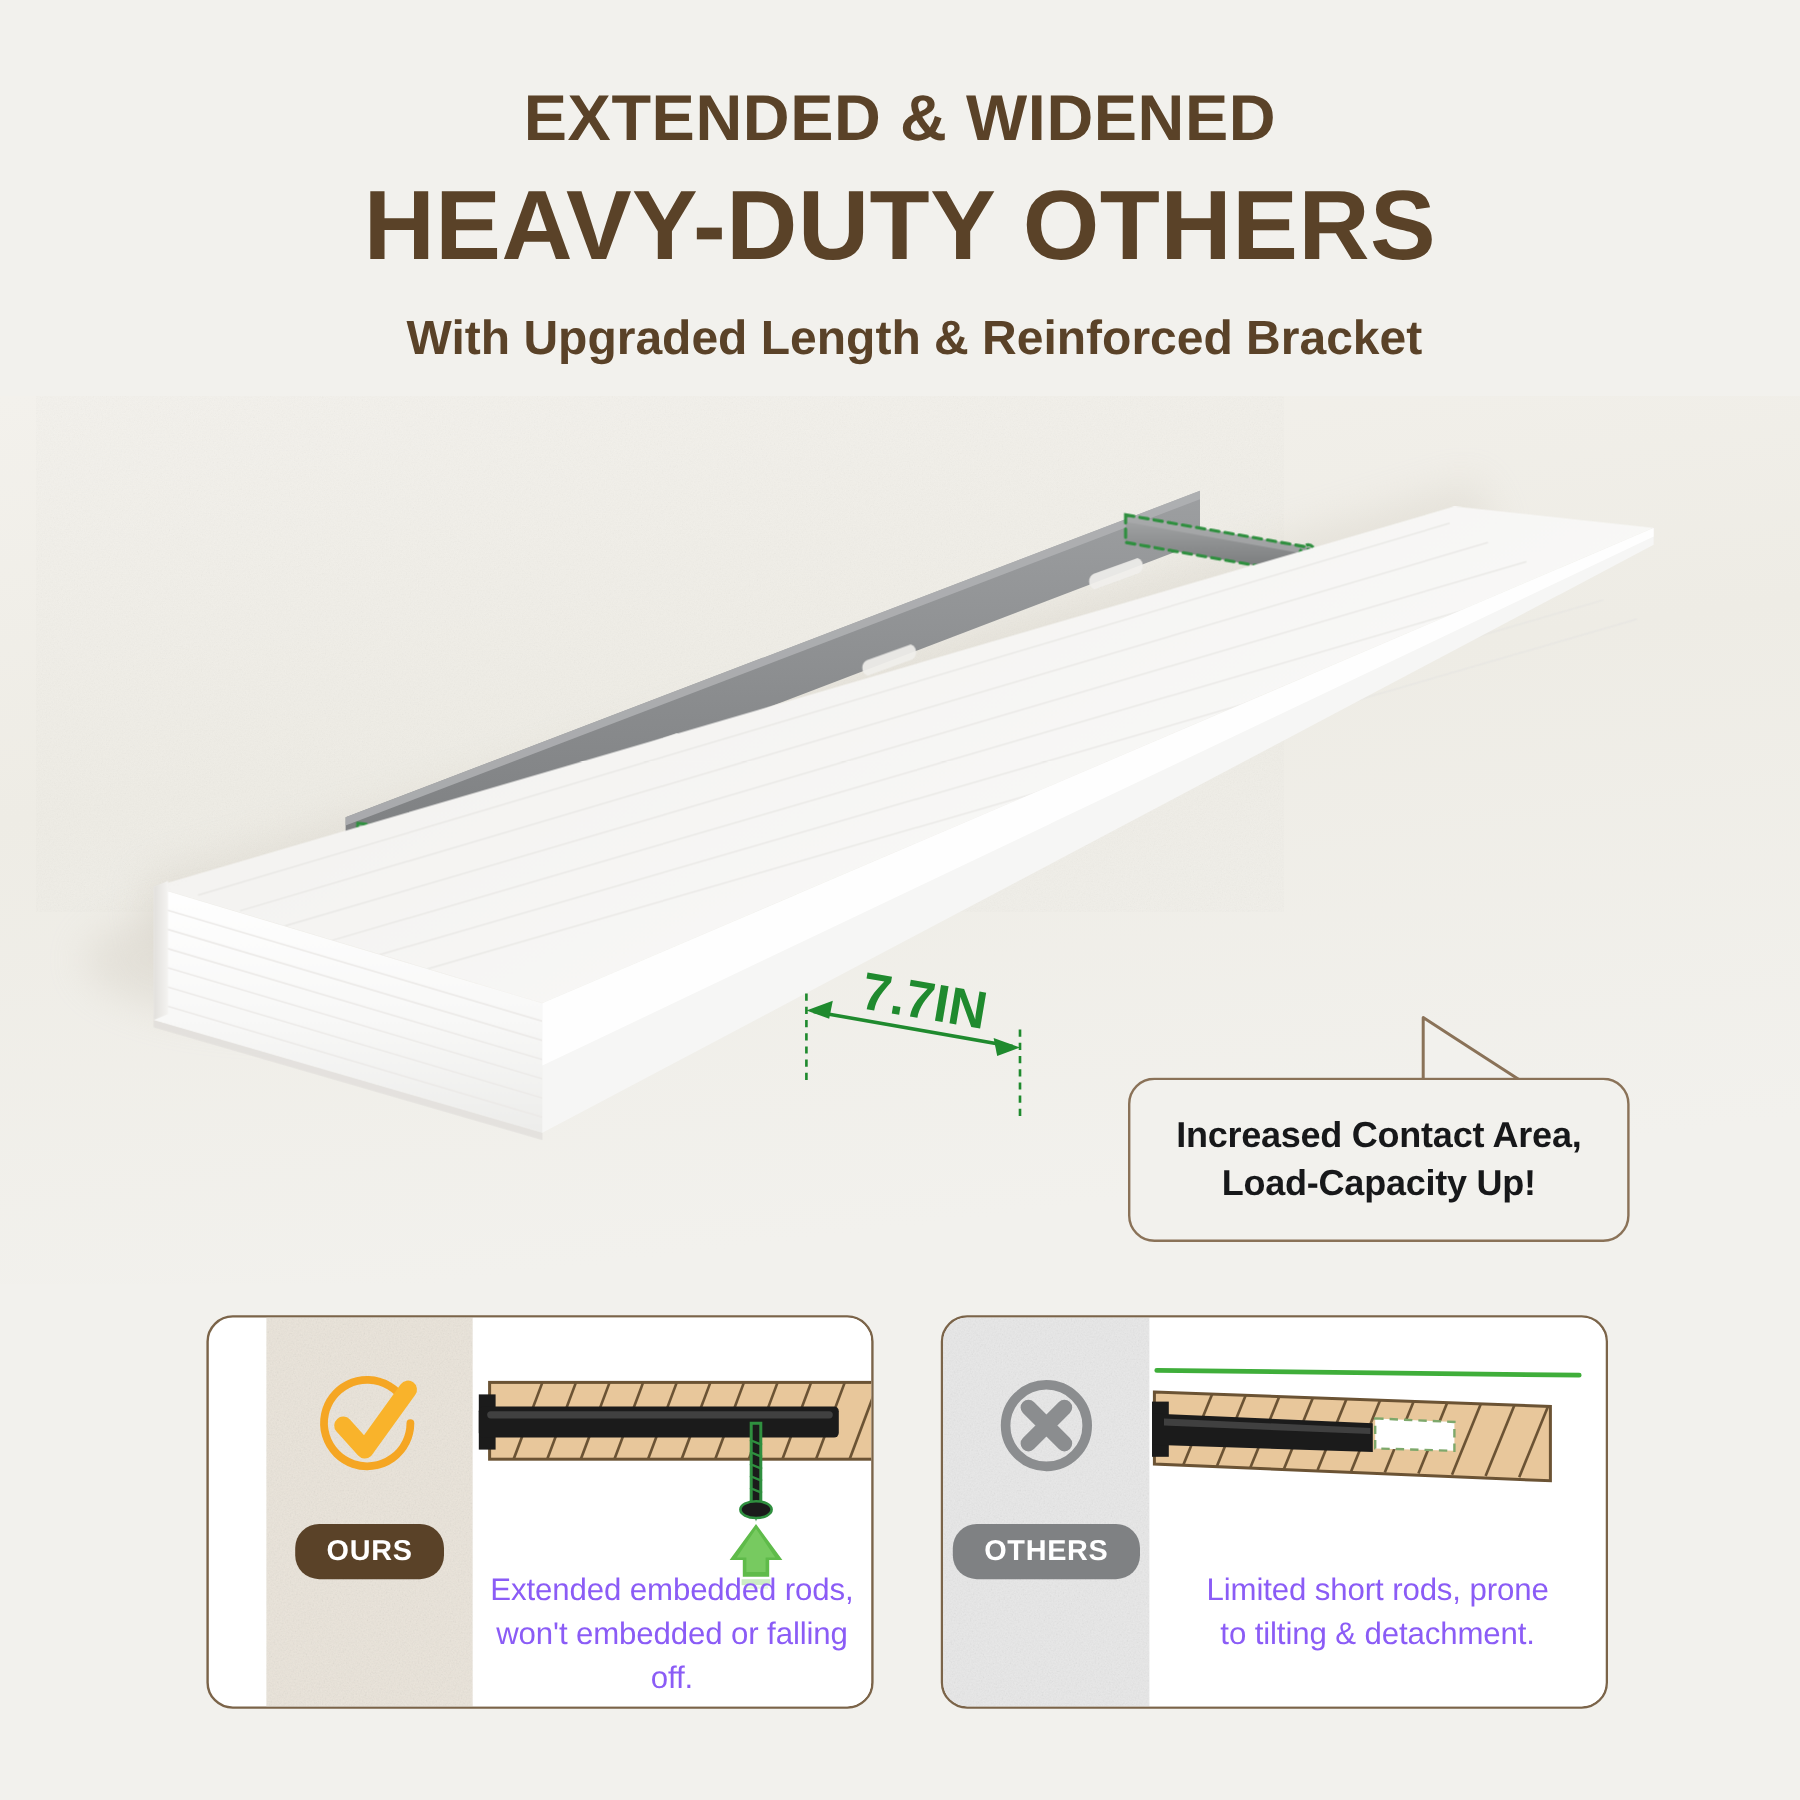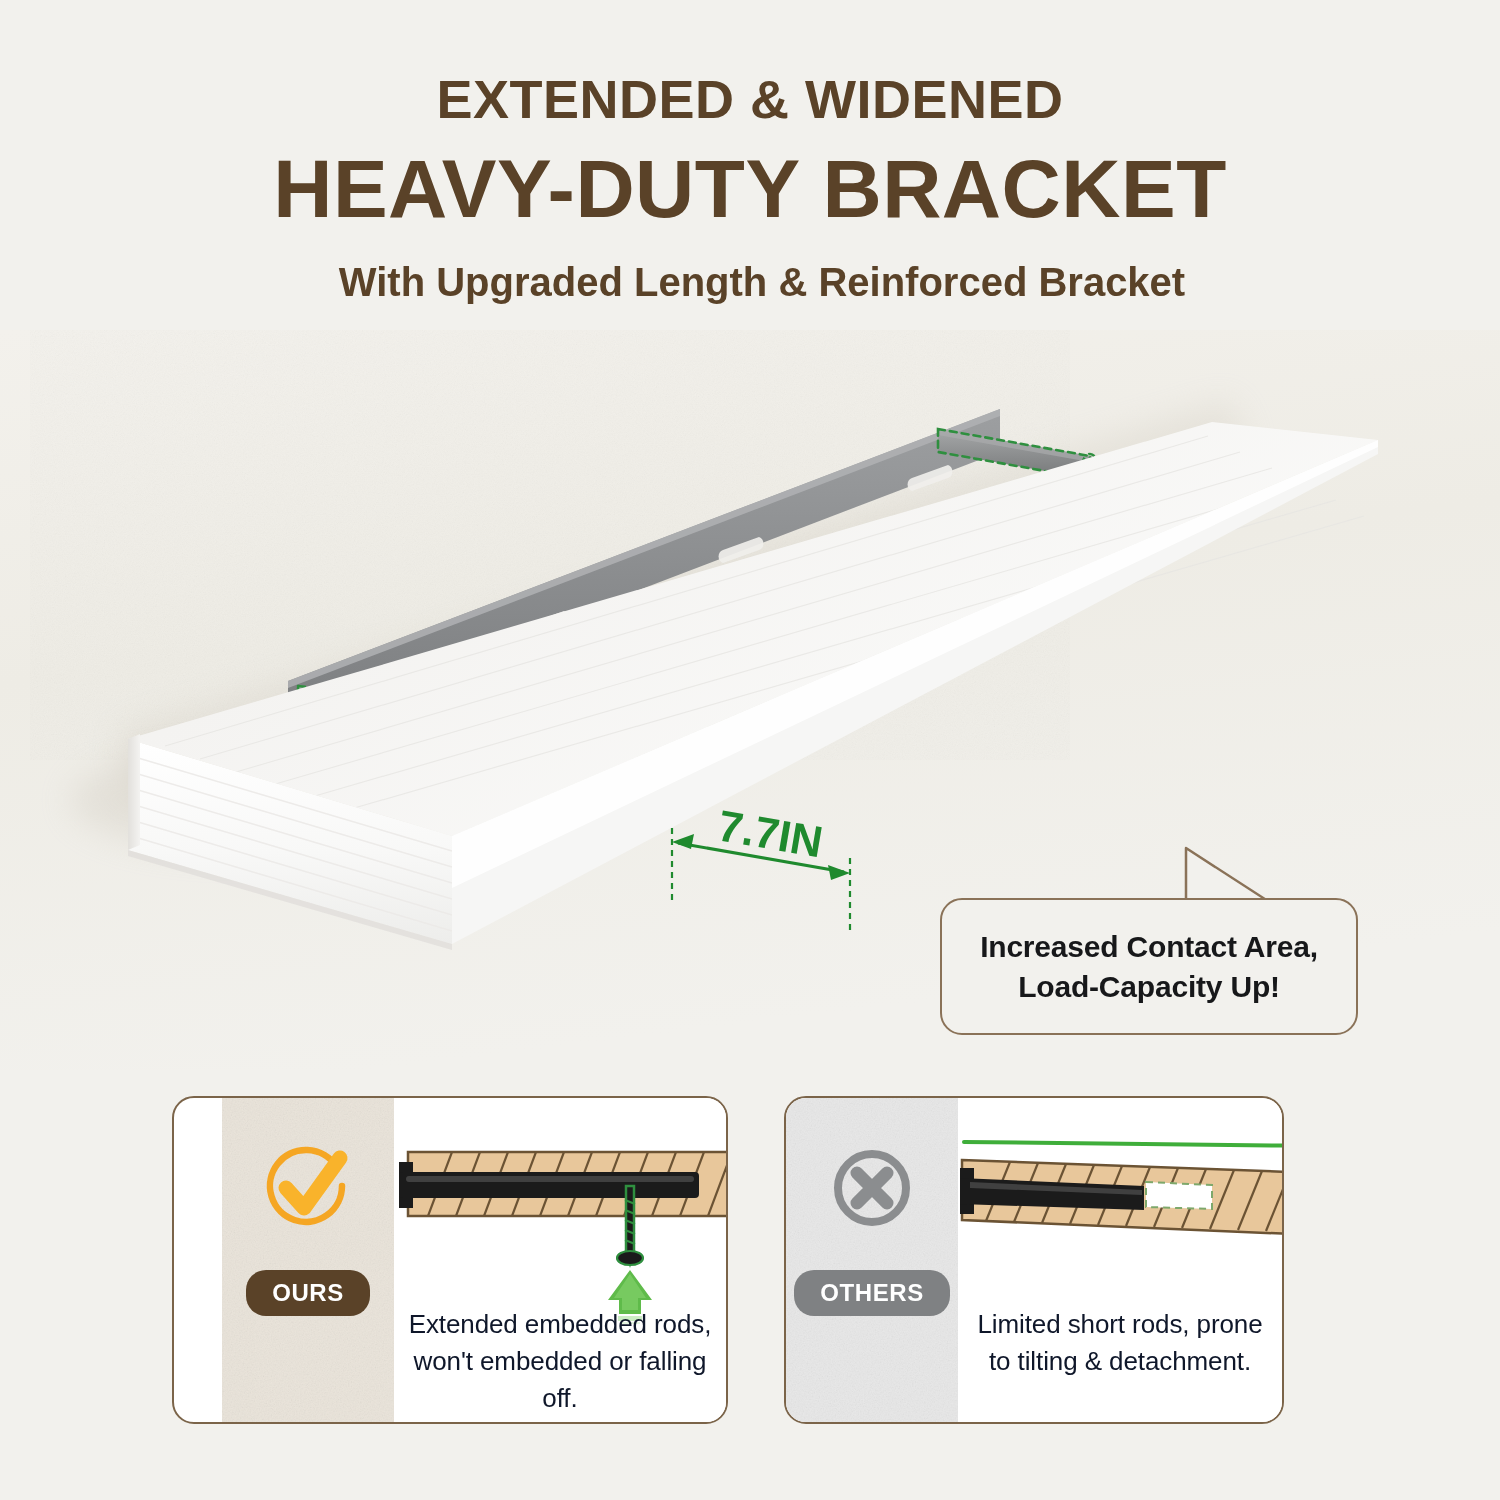--- a/index.html
+++ b/index.html
@@ -53,21 +53,21 @@
   .panel {
     position:absolute;
     top:1096px; height:328px;
     border:2.5px solid #7b6449;
     border-radius:22px;
     overflow:hidden;
     display:flex;
     background:#ffffff;
   }
   #panel-ours   { left:172px;  width:556px; }
-  #panel-others { left:784px;  width:500px;justify-content:center; }
+  #panel-others { left:784px;  width:556px;justify-content:center; }
 
   .panel-left {
     width:172px; flex:0 0 172px;
     position:relative;
     display:flex; flex-direction:column;
     align-items:center;
   }
   #left-ours   { background:#eae4da;margin-left:48px; }
   #left-others { background:#e8e8e8; }
   .tex { position:absolute; inset:0; opacity:.55; }
@@ -83,30 +83,30 @@
     letter-spacing:0.6px;
   }
   #pill-ours   { background:#5a4228; }
   #pill-others { background:#7f8183; }
 
   .panel-right { flex:1; position:relative; background:#ffffff; }
   .diagram { position:absolute; left:0; top:26px; }
   .caption {
     position:absolute; left:0; right:0; top:208px;
     text-align:center;
-    font-size:26px; color:#0f172a;
+    font-size:26px; color:#8b5cf6;
     line-height:1.42; letter-spacing:-0.1px;
   }
 </style>
 </head>
 <body>
 
 <div id="header">
   <div class="title-line" id="title-1">EXTENDED &amp; WIDENED</div>
-  <div class="title-line" id="title-2">HEAVY-DUTY BRACKET</div>
+  <div class="title-line" id="title-2">HEAVY-DUTY OTHERS</div>
   <div id="subtitle">With Upgraded Length &amp; Reinforced Bracket</div>
 </div>
 
 <div id="hero">
 <svg id="hero-svg" width="1500" height="740" viewBox="0 0 1500 740" xmlns="http://www.w3.org/2000/svg">
   <defs>
     <linearGradient id="wallGrad" x1="0" y1="0" x2="0.25" y2="1">
       <stop offset="0%" stop-color="#f3f1ec"></stop>
       <stop offset="45%" stop-color="#eeece5"></stop>
       <stop offset="100%" stop-color="#f2f1ed"></stop>

